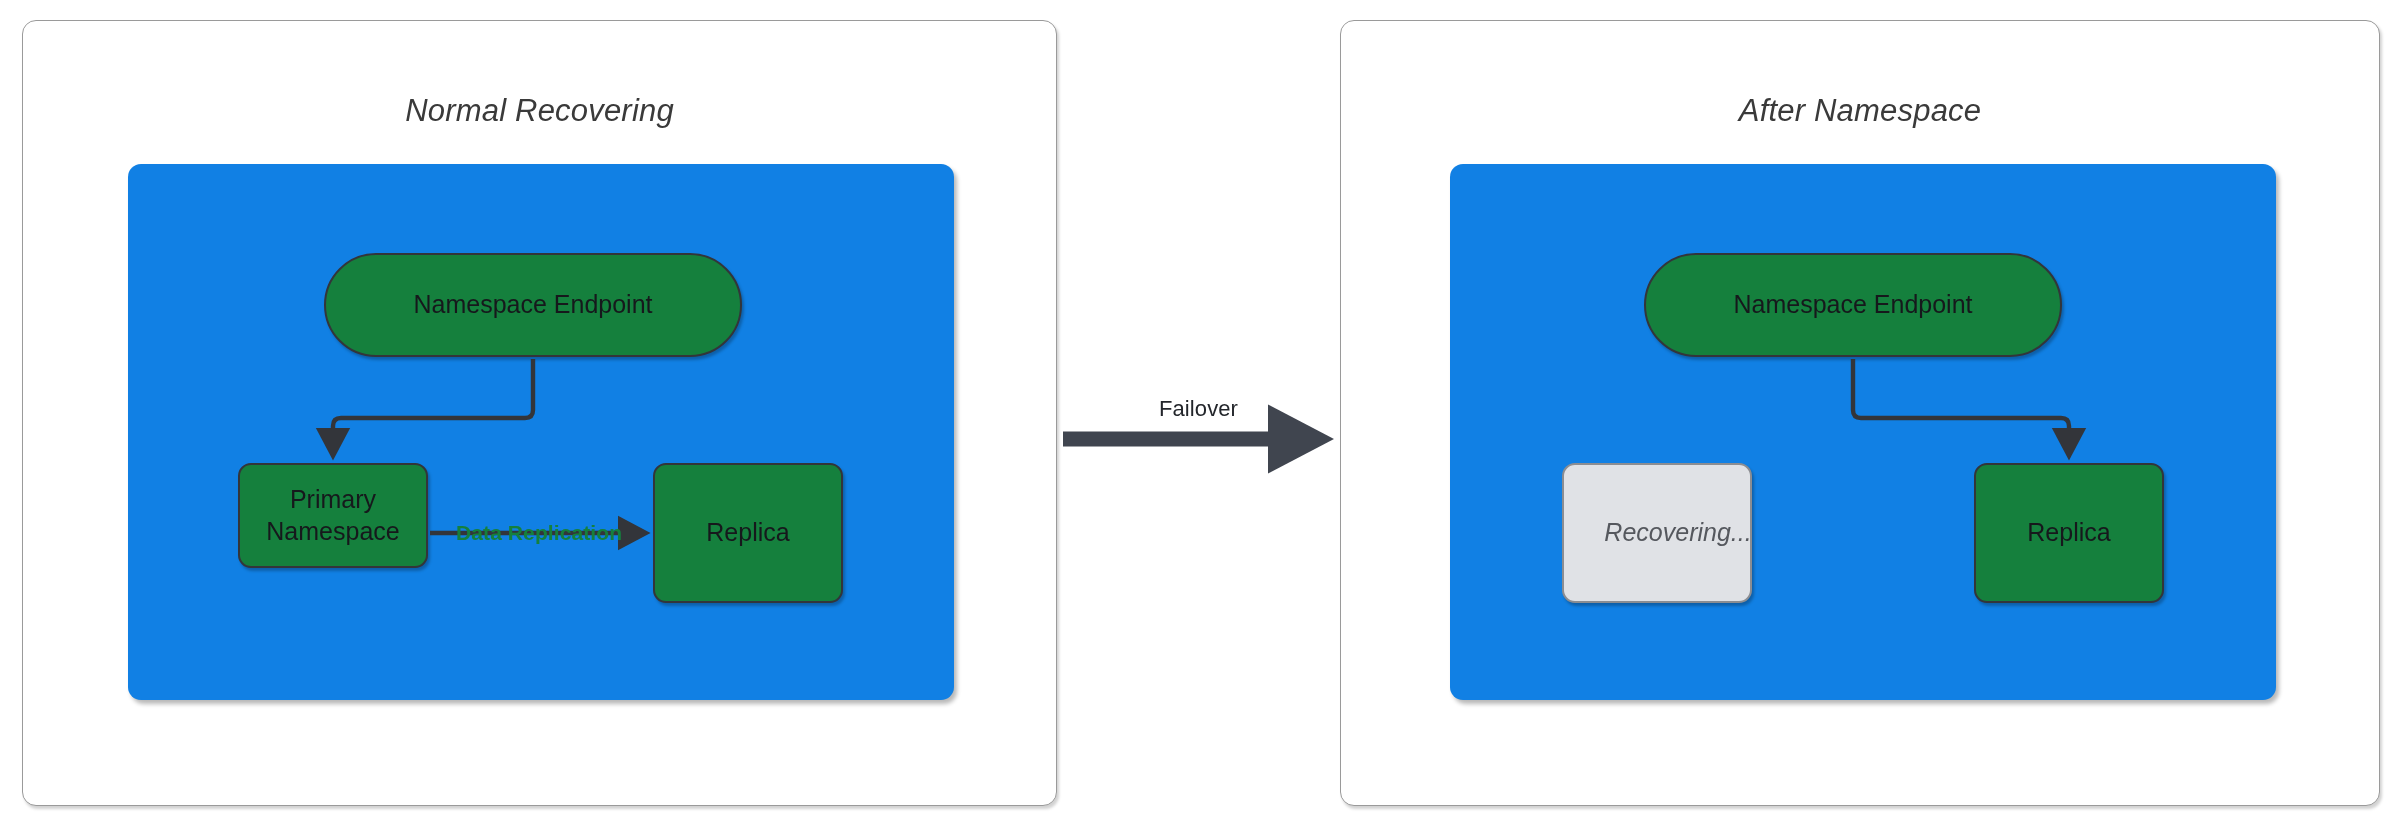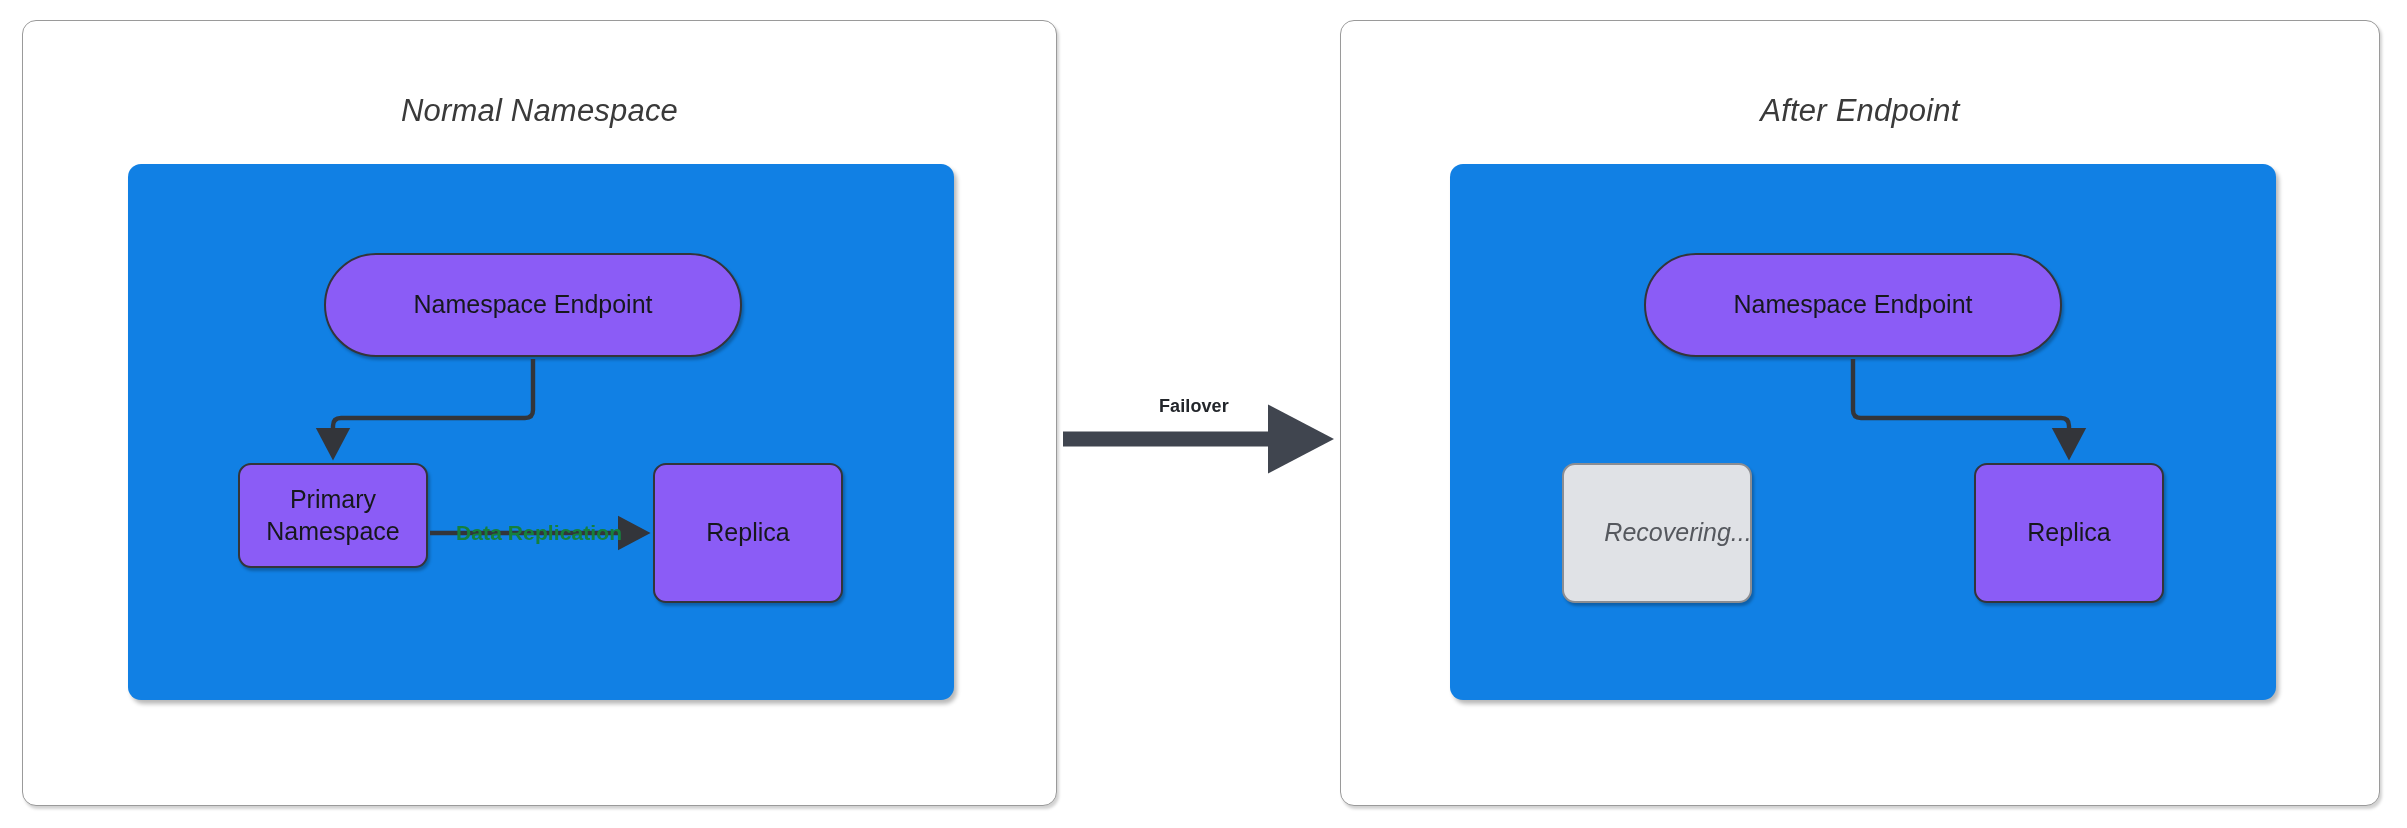--- a/index.html
+++ b/index.html
@@ -51,21 +51,21 @@
     box-shadow: 3px 4px 4px rgba(0,0,0,0.28);
     box-sizing: border-box;
   }
   #blue-normal   { left: 128px;  top: 164px; width: 826px; height: 536px; }
   #blue-failover { left: 1450px; top: 164px; width: 826px; height: 536px; }
 
   
   .node {
     position: absolute;
     box-sizing: border-box;
-    background: #8b5cf6;
+    background: #15803d;
     border: 2.4px solid #33353a;
     display: flex;
     align-items: center;
     justify-content: center;
     text-align: center;
     font-size: 25px;
     color: #16181c;
     line-height: 1.26;
     box-shadow: 2px 3px 3px rgba(0,0,0,0.26);
   }
@@ -118,52 +118,52 @@
     font-weight: bold;
     color: #15803d;
     white-space: nowrap;
     letter-spacing: 0.1px;
   }
   #label-data-replication {
     left: 456px;
     top: 521px;
   }
   #label-failover {
-    font-weight: bold;
-    font-size: 18px;
+    font-weight: normal;
+    font-size: 22px;
     color: #23262b;
     left: 1159px;
     top: 396px;
   }
 </style>
 </head>
 <body>
 
 <div id="canvas">
 
   <div class="panel" id="panel-normal">
-    <div class="panel-title">Normal Namespace</div>
+    <div class="panel-title">Normal Recovering</div>
   </div>
 
   <div class="blue-region" id="blue-normal"></div>
 
   <div class="node pill" id="node-endpoint-left">
     <span>Namespace Endpoint</span>
   </div>
 
   <div class="node box" id="node-primary">
     <span>Primary Namespace</span>
   </div>
 
   <div class="node box" id="node-replica-left">
     <span>Replica</span>
   </div>
 
   <div class="panel" id="panel-failover">
-    <div class="panel-title">After Endpoint</div>
+    <div class="panel-title">After Namespace</div>
   </div>
 
   <div class="blue-region" id="blue-failover"></div>
 
   <div class="node pill" id="node-endpoint-right">
     <span>Namespace Endpoint</span>
   </div>
 
   <div class="node box recovering" id="node-recovering">
     <span>Recovering...</span>

